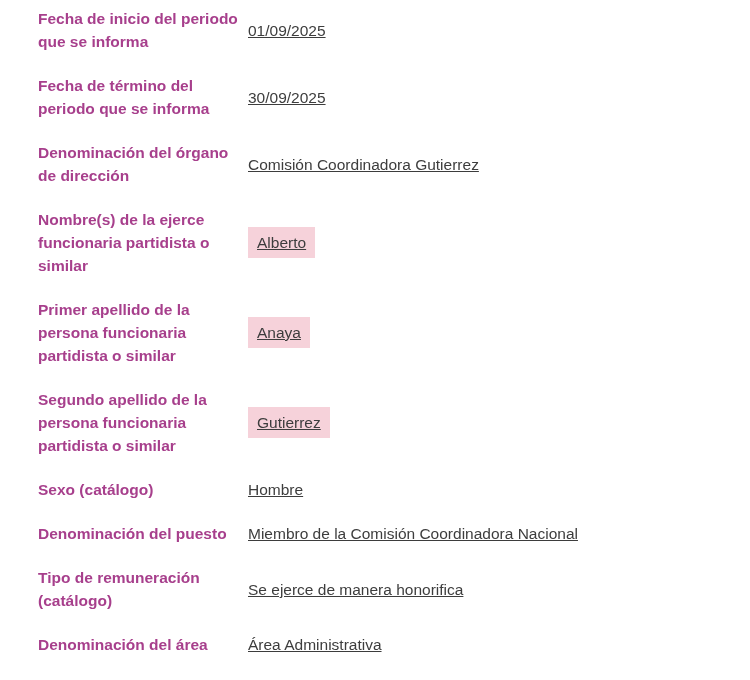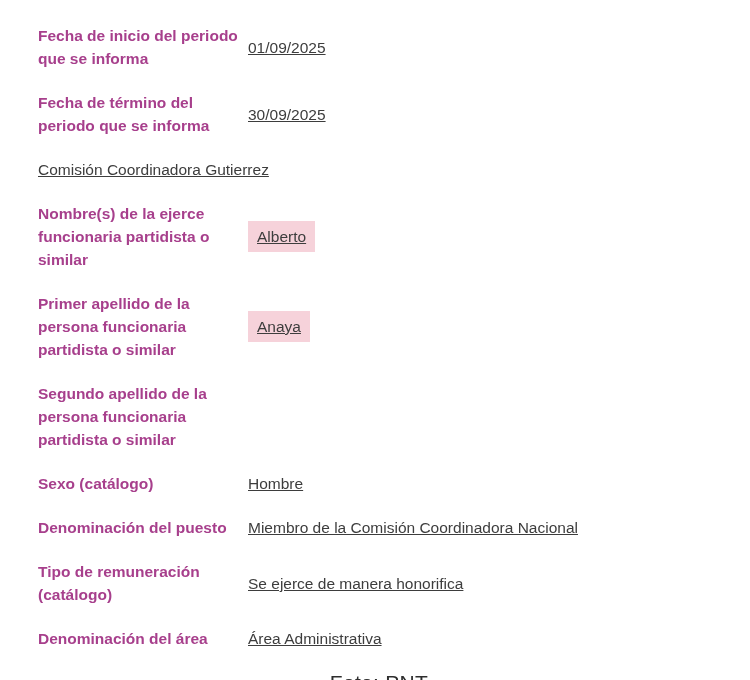--- a/index.html
+++ b/index.html
@@ -9,21 +9,21 @@
     --footer-color:#2e2e2e;
   }
   *{box-sizing:border-box;margin:0;padding:0;}
   html,body{background:#ffffff;}
   body{
     width:750px;height:680px;overflow:hidden;
     font-family:"Liberation Sans","DejaVu Sans",sans-serif;
   }
   .sheet{
     width:750px;height:680px;
-    padding:24px 30px 0 38px;
+    padding:7px 30px 0 38px;
   }
   .row{
     display:flex;
     align-items:center;
     margin-bottom:21px;
   }
   .label{
     width:210px;
     flex:0 0 210px;
     color:var(--label-color);
@@ -59,35 +59,37 @@
     <div class="label">Fecha de inicio del periodo que se informa</div>
     <div class="value"><span class="val-text">01/09/2025</span></div>
   </div>
 
   <div class="row">
     <div class="label">Fecha de término del periodo que se informa</div>
     <div class="value"><span class="val-text">30/09/2025</span></div>
   </div>
 
   <div class="row">
+    <div class="label">Denominación del órgano de dirección</div>
     <div class="value"><span class="val-text">Comisión Coordinadora Gutierrez</span></div>
   </div>
 
   <div class="row">
     <div class="label">Nombre(s) de la ejerce funcionaria partidista o similar</div>
     <div class="value"><span class="val-text hl">Alberto</span></div>
   </div>
 
   <div class="row">
     <div class="label">Primer apellido de la persona funcionaria partidista o similar</div>
     <div class="value"><span class="val-text hl">Anaya</span></div>
   </div>
 
   <div class="row">
     <div class="label">Segundo apellido de la persona funcionaria partidista o similar</div>
+    <div class="value"><span class="val-text hl">Gutierrez</span></div>
   </div>
 
   <div class="row">
     <div class="label">Sexo (catálogo)</div>
     <div class="value"><span class="val-text">Hombre</span></div>
   </div>
 
   <div class="row">
     <div class="label">Denominación del puesto</div>
     <div class="value"><span class="val-text">Miembro de la Comisión Coordinadora Nacional</span></div>

